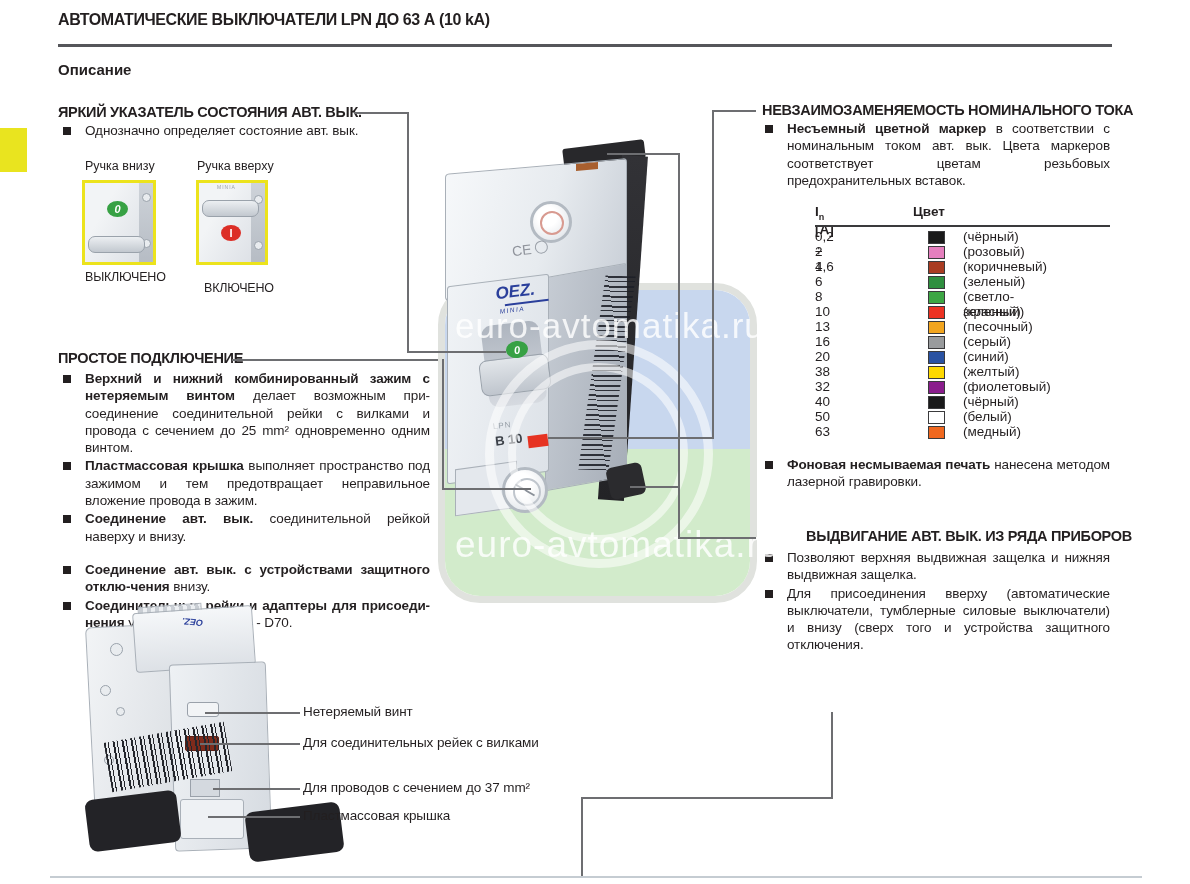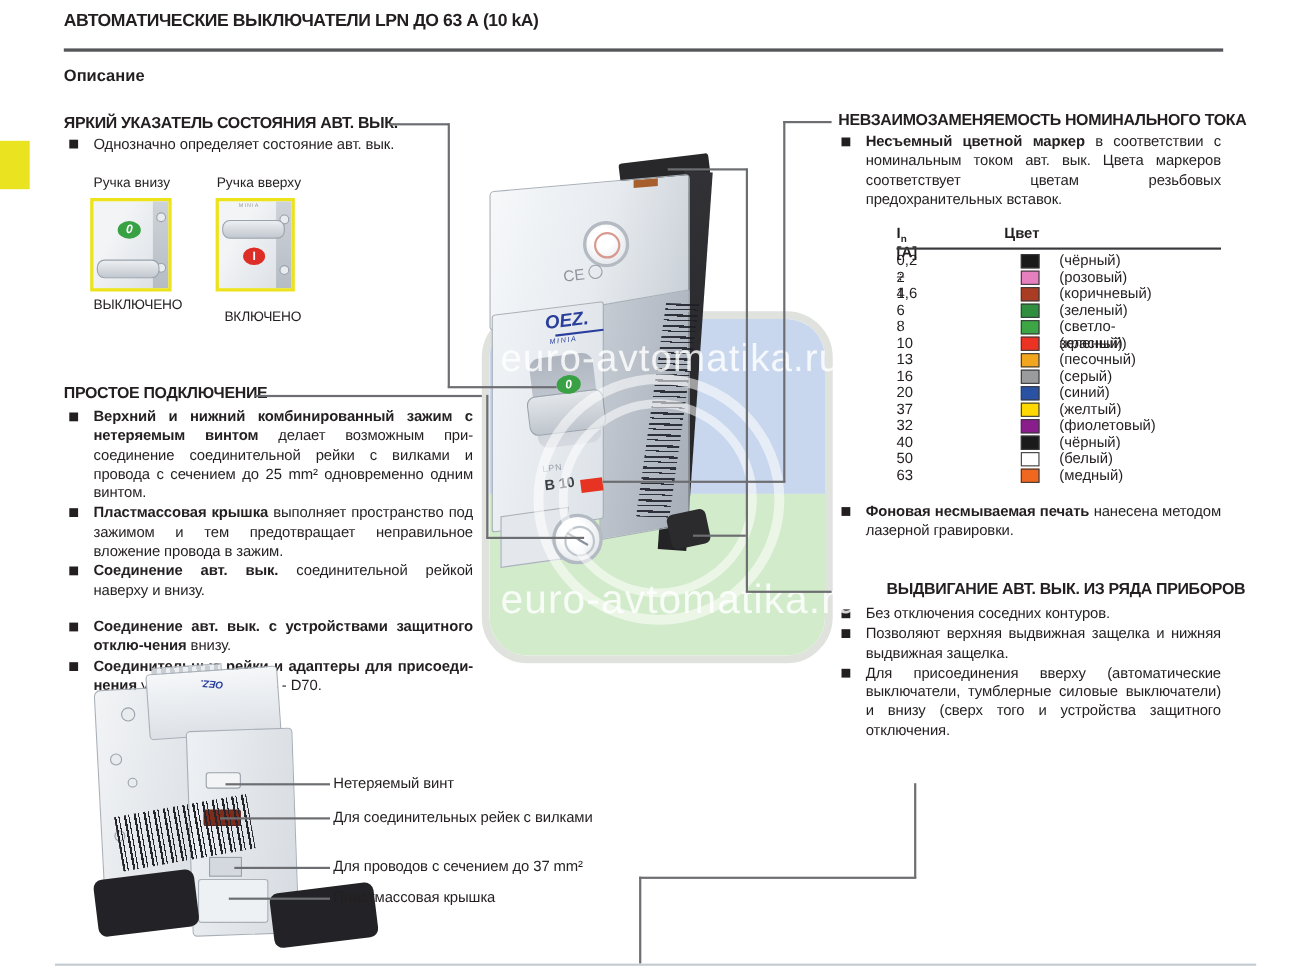--- a/index.html
+++ b/index.html
@@ -151,21 +151,21 @@
     <div class="abs tbl-name" style="left:963px;top:320px;">(песочный)</div>
 
     <div class="abs tbl-num" style="left:815px;top:335px;">16</div>
     <div class="swatch" style="left: 928px; top: 336px; background: rgb(153, 155, 157);"></div>
     <div class="abs tbl-name" style="left:963px;top:335px;">(серый)</div>
 
     <div class="abs tbl-num" style="left:815px;top:350px;">20</div>
     <div class="swatch" style="left: 928px; top: 351px; background: rgb(42, 82, 162);"></div>
     <div class="abs tbl-name" style="left:963px;top:350px;">(синий)</div>
 
-    <div class="abs tbl-num" style="left:815px;top:365px;">37</div>
+    <div class="abs tbl-num" style="left:815px;top:365px;">38</div>
     <div class="swatch" style="left: 928px; top: 366px; background: rgb(254, 216, 0);"></div>
     <div class="abs tbl-name" style="left:963px;top:365px;">(желтый)</div>
 
     <div class="abs tbl-num" style="left:815px;top:380px;">32</div>
     <div class="swatch" style="left: 928px; top: 381px; background: rgb(138, 29, 140);"></div>
     <div class="abs tbl-name" style="left:963px;top:380px;">(фиолетовый)</div>
 
     <div class="abs tbl-num" style="left:815px;top:395px;">40</div>
     <div class="swatch" style="left: 928px; top: 396px; background: rgb(26, 26, 26);"></div>
     <div class="abs tbl-name" style="left:963px;top:395px;">(чёрный)</div>
@@ -179,24 +179,20 @@
     <div class="abs tbl-name" style="left:963px;top:425px;">(медный)</div>
   </div>
 
   <div class="abs bullet body-txt" style="left:762px;top:456px;width:348px;">
     <span class="sq sq-r"></span>
     <p class="btxt"><span class="b">Фоновая несмываемая печать</span><span> нанесена методом лазерной гравировки.</span></p>
   </div>
 
   <div class="abs h3 nowrap" style="left:762px;top:528px;margin-left:44px;">ВЫДВИГАНИЕ АВТ. ВЫК. ИЗ РЯДА ПРИБОРОВ</div>
   <div class="abs" style="left:762px;top:549px;width:348px;">
-    <div class="bullet body-txt" style="margin-bottom:1px;">
-      <span class="sq sq-r"></span>
-      <p class="btxt">Без отключения соседних контуров.</p>
-    </div>
     <div class="bullet body-txt" style="margin-bottom:1px;">
       <span class="sq sq-r"></span>
       <p class="btxt">Позволяют верхняя выдвижная защелка и нижняя выдвижная защелка.</p>
     </div>
     <div class="bullet body-txt">
       <span class="sq sq-r"></span>
       <p class="btxt">Для присоединения вверху (автоматические выключатели, тумблерные силовые выключатели) и внизу (сверх того и устройства защитного отключения.</p>
     </div>
   </div>
 

